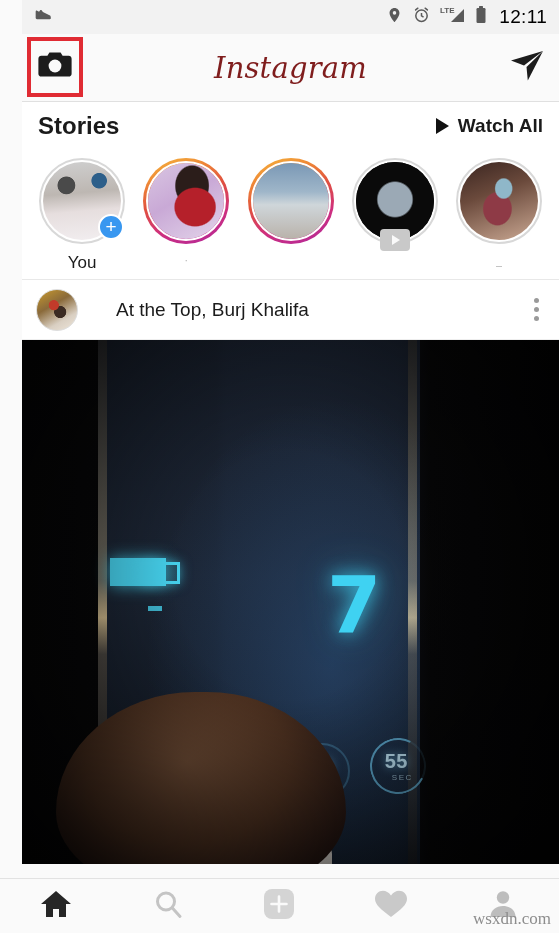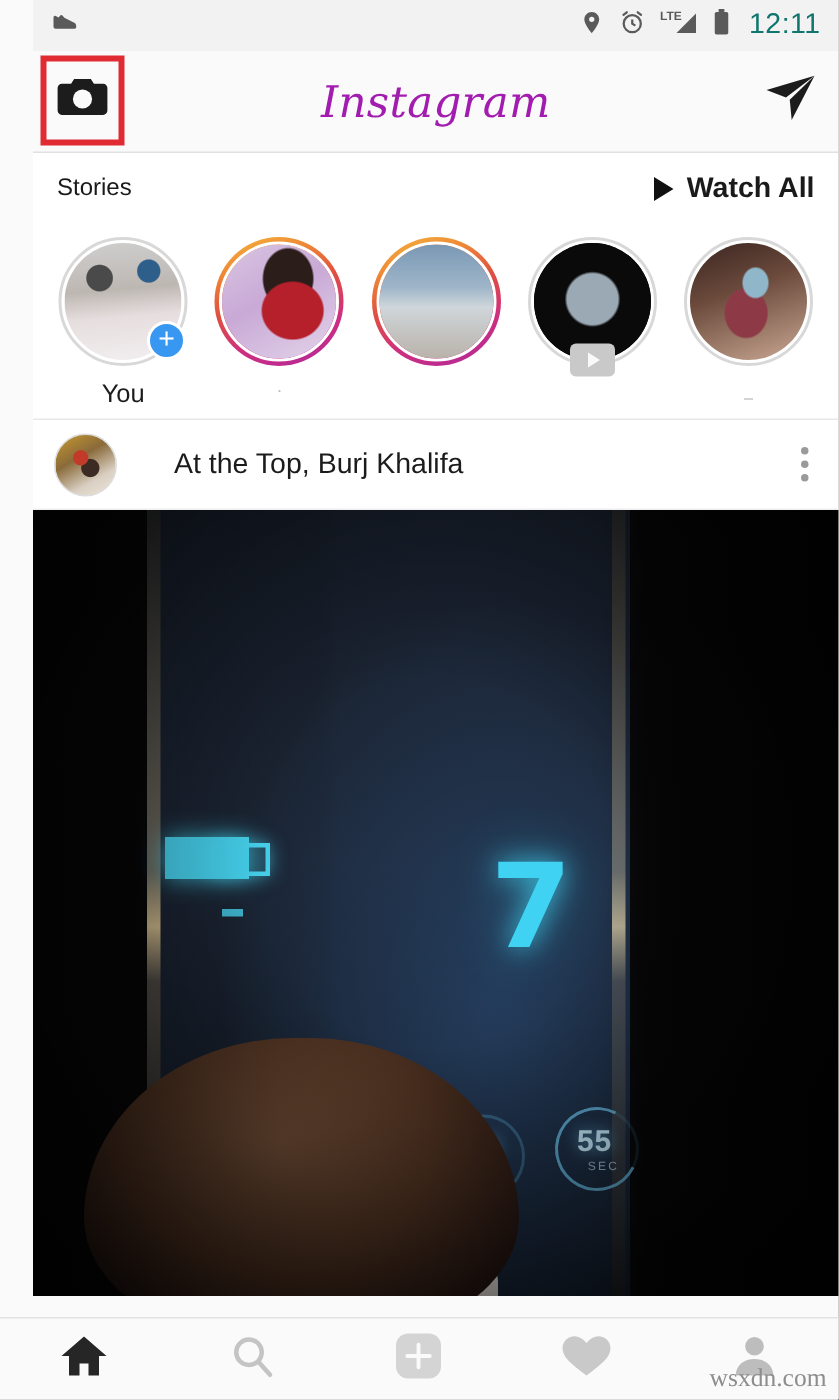--- a/index.html
+++ b/index.html
@@ -14,21 +14,21 @@
   
   .statusbar {
     height: 34px; background: #f2f2f2;
     display: flex; align-items: center;
     padding: 0 12px 0 10px;
     position: relative;
   }
   .sb-left { display: flex; align-items: center; gap: 8px; }
   .sb-right { margin-left: auto; display: flex; align-items: center; gap: 9px; }
   .sb-time {
-    font-size: 19px; color: #0f766e; font-weight: 400;
+    font-size: 19px; color: #000000; font-weight: 400;
     letter-spacing: .3px; margin-left: 3px;
   }
   .sb-ico { display: block; }
 
   
   .header {
     height: 68px; background: #fafafa;
     border-bottom: 1px solid #e0e0e0;
     display: flex; align-items: center;
     position: relative;
@@ -37,31 +37,31 @@
     position: absolute; left: 5px; top: 3px;
     width: 56px; height: 60px;
     border: 4px solid #e02b33;
     display: flex; align-items: center; justify-content: center;
     background: #fafafa;
   }
   .brand {
     position: absolute; left: 0; right: 0; text-align: center;
     font-family: "DejaVu Serif", serif;
     font-style: italic;
-    font-size: 29px; color: #a21caf;
+    font-size: 29px; color: #7f1d1d;
     letter-spacing: .2px;
   }
   .send-wrap { position: absolute; right: 14px; top: 50%; transform: translateY(-50%); }
 
   
   .stories-head {
     height: 48px; display: flex; align-items: center;
     padding: 0 16px; background: #fff;
   }
-  .stories-title { font-size: 16px; font-weight: normal; color: #1a1a1a; }
+  .stories-title { font-size: 24px; font-weight: bold; color: #1a1a1a; }
   .watch-all {
     margin-left: auto; display: flex; align-items: center; gap: 9px;
     font-size: 19px; font-weight: bold; color: #1a1a1a;
   }
   .tri {
     width: 0; height: 0;
     border-left: 13px solid #111;
     border-top: 8px solid transparent;
     border-bottom: 8px solid transparent;
   }

